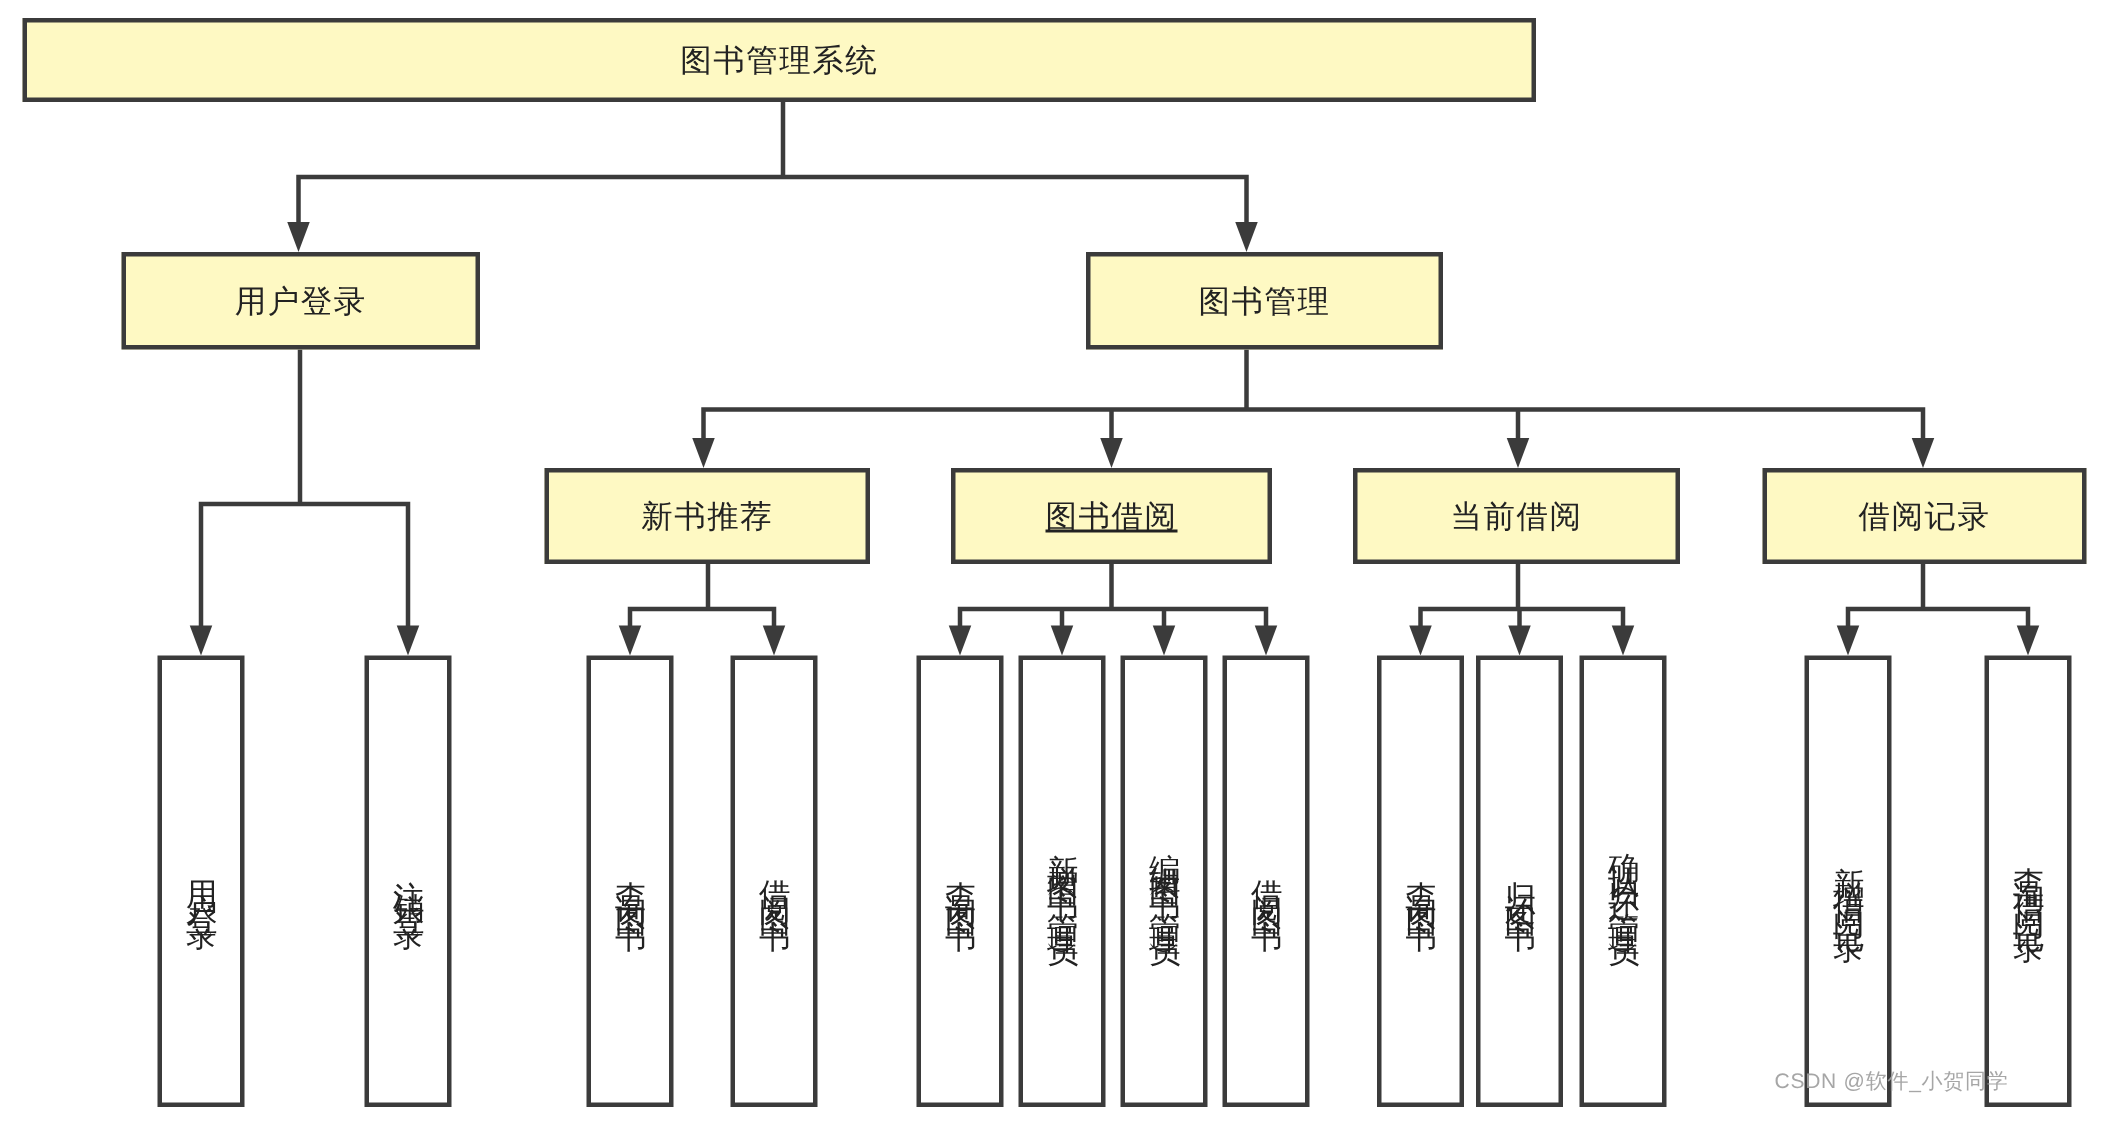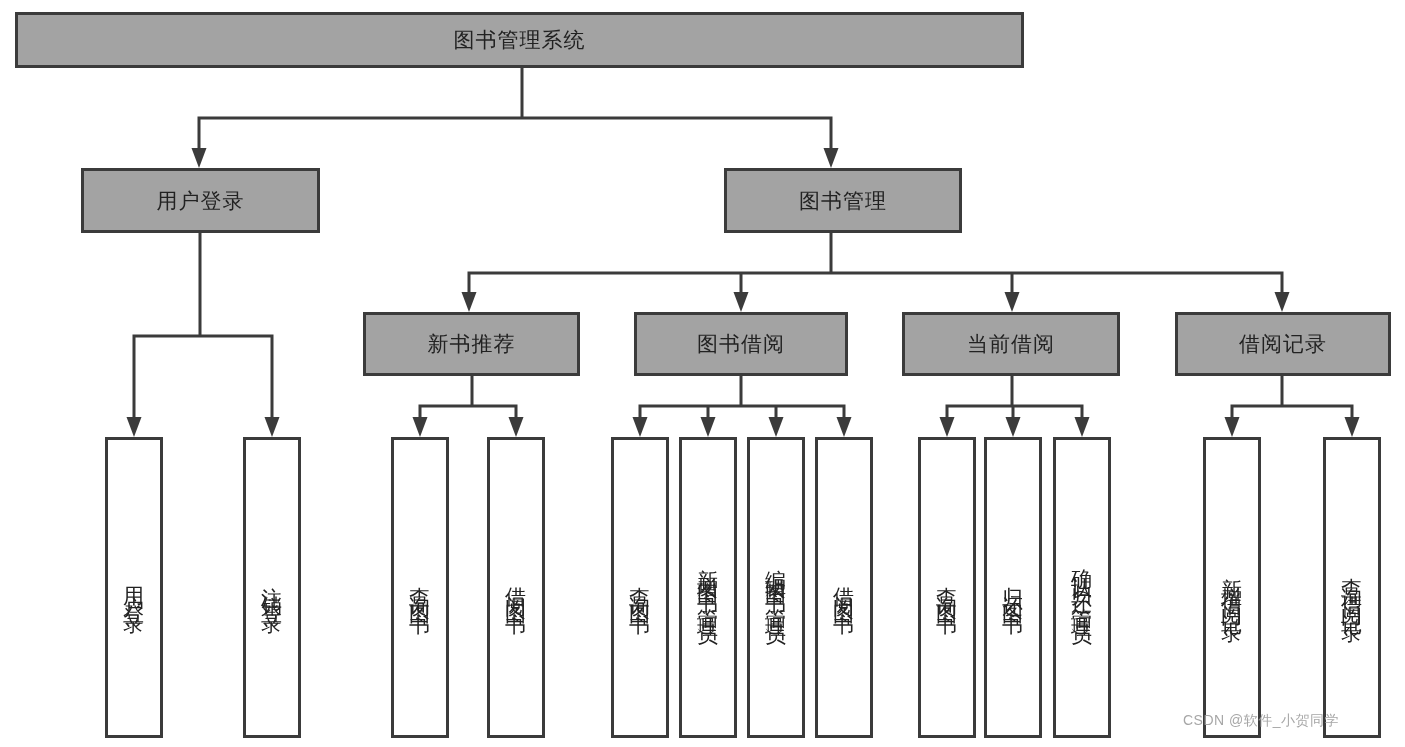--- a/index.html
+++ b/index.html
@@ -21,21 +21,21 @@
     left: 0;
     top: 0;
     width: 1405px;
     height: 747px;
     pointer-events: none;
   }
   .node {
     position: absolute;
     box-sizing: border-box;
     border: 3px solid #3b3b3b;
-    background: #a3a3a3;
+    background: #fef9c3;
     display: flex;
     align-items: center;
     justify-content: center;
     font-size: 21px;
     letter-spacing: 1px;
     color: #222222;
     z-index: 2;
   }
   .leaf {
     position: absolute;
@@ -122,21 +122,21 @@
   <div class="node" style="left:81px; top:168px; width:239px; height:65px;">
     <span>用户登录</span>
   </div>
   <div class="node" style="left:712px; top:168px; width:238px; height:65px;margin-left:12px;">
     <span>图书管理</span>
   </div>
 
   <div class="node" style="left:363px; top:312px; width:217px; height:64px;justify-content:center;">
     <span>新书推荐</span>
   </div>
-  <div class="node" style="left:634px; top:312px; width:214px; height:64px;">
+  <div class="node" style="left:634px; top:312px; width:214px; height:64px;text-decoration:underline;">
     <span>图书借阅</span>
   </div>
   <div class="node" style="left:902px; top:312px; width:218px; height:64px;font-family:Liberation Mono, monospace;">
     <span>当前借阅</span>
   </div>
   <div class="node" style="left:1175px; top:312px; width:216px; height:64px;">
     <span>借阅记录</span>
   </div>
 
   <div class="leaf" style="left:105px;">

